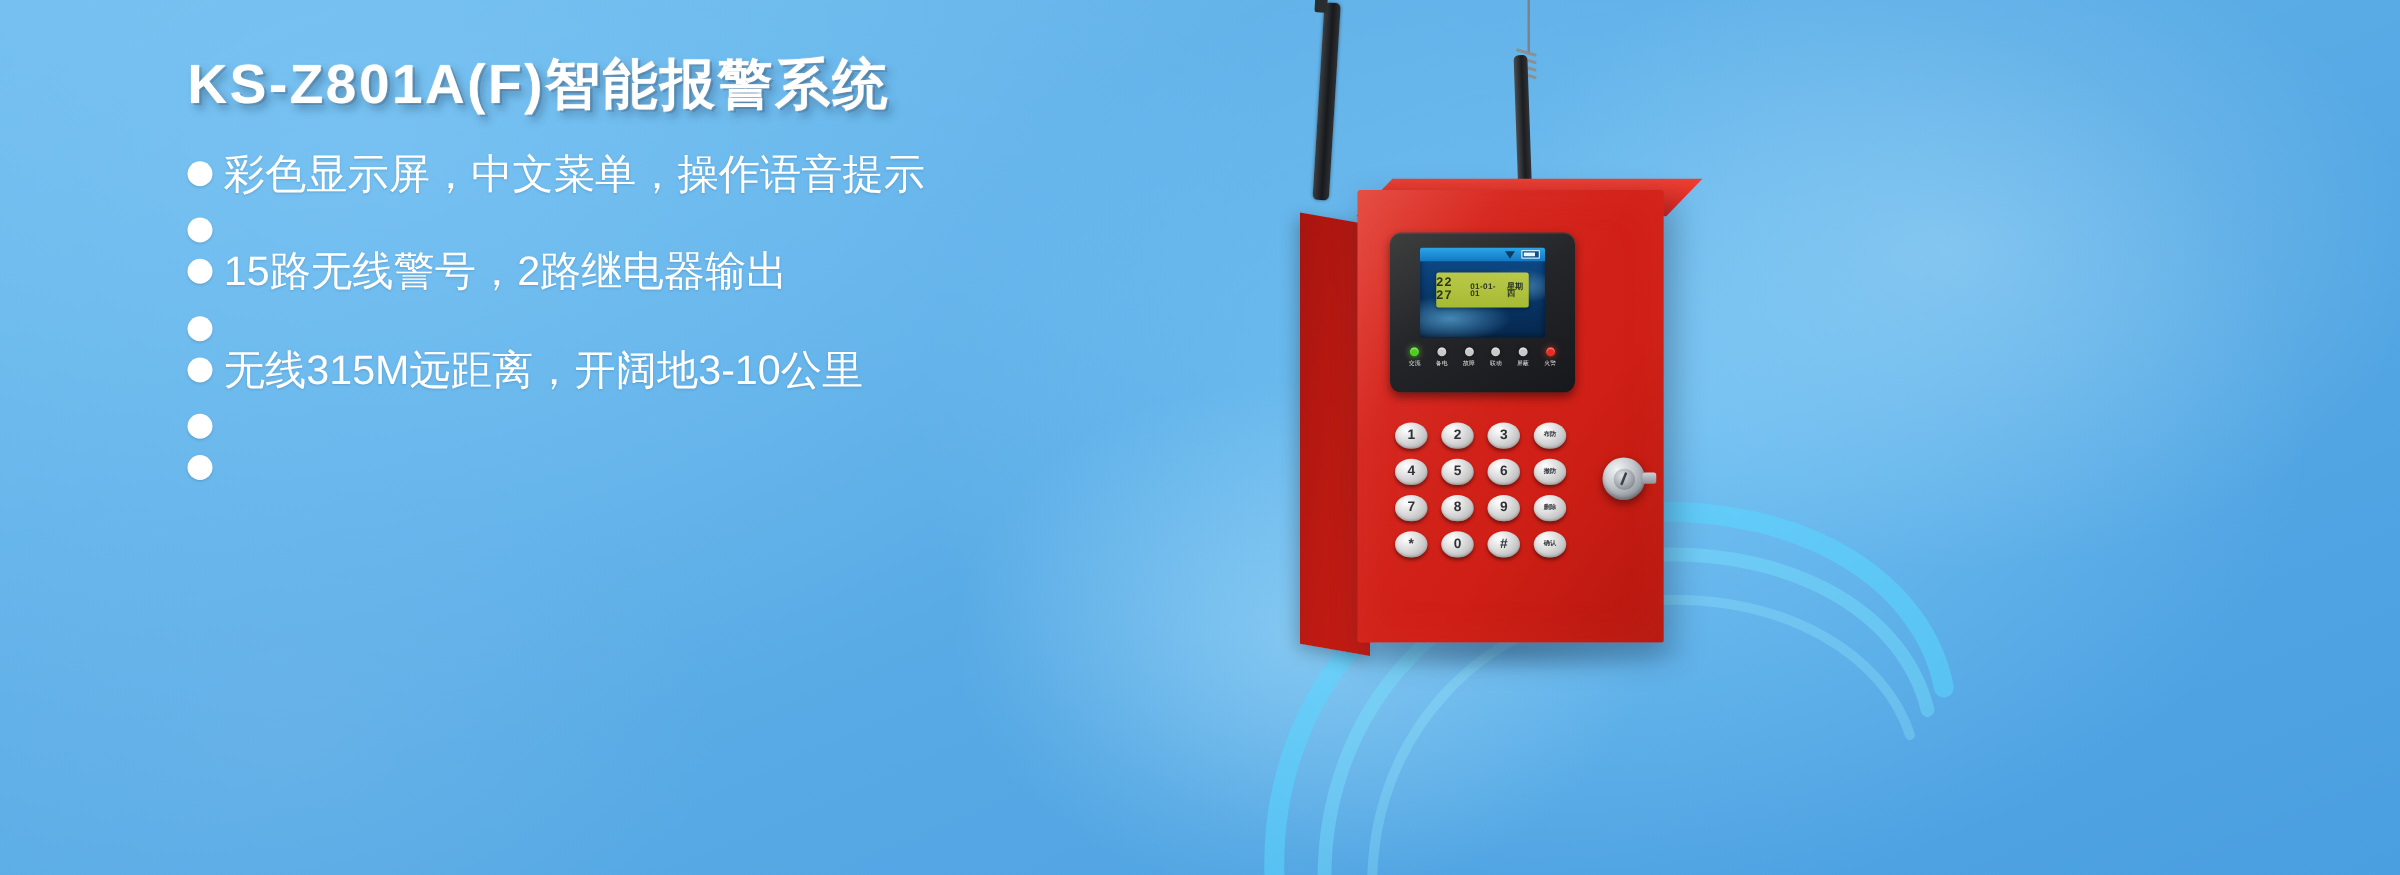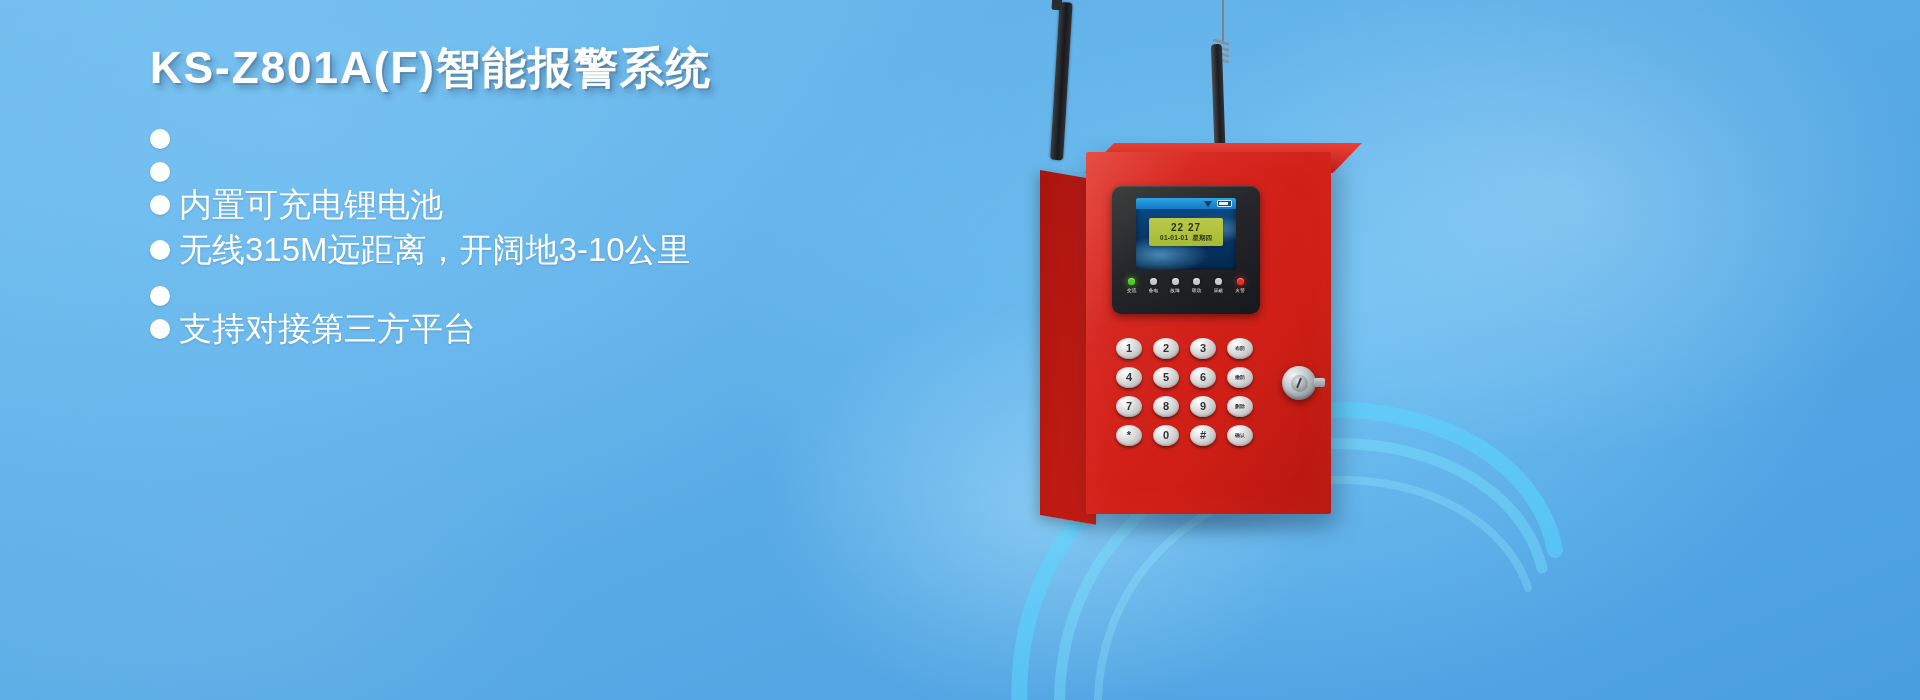--- a/index.html
+++ b/index.html
@@ -130,21 +130,21 @@
   .lcd-wave{
     position:absolute; left:0; right:0; top:11px; bottom:0;
     background:
       radial-gradient(ellipse 70px 26px at 24px 46px, rgba(120,210,255,.55) 0%, rgba(60,150,220,0) 70%),
       radial-gradient(ellipse 52px 20px at 76px 20px, rgba(160,225,255,.45) 0%, rgba(60,150,220,0) 70%);
   }
   .lcd-panel{
     position:absolute; left:13px; top:20px; width:74px; height:28px;
     background:linear-gradient(180deg,#b9c94a,#a7ba33);
     border-radius:2px; box-shadow:0 1px 3px rgba(0,0,0,.35);
-    display:flex; flex-direction:column; align-items:center; justify-content:center;
+    display:flex; flex-direction:row; align-items:center; justify-content:center;
     line-height:1;
   }
   .lcd-time{ font-size:10px; font-weight:700; color:#27331a; letter-spacing:1px; }
   .lcd-date-row{ display:flex; align-items:baseline; gap:4px; margin-top:2px; }
   .lcd-date{ font-size:6.5px; font-weight:700; color:#2a3520; letter-spacing:.3px; }
   .lcd-day{ font-size:6.5px; font-weight:700; color:#2a3520; }
 
   
   .leds{
     position:absolute; left:15px; top:92px; width:118px;
@@ -215,38 +215,41 @@
       <path d="M118 420 C 112 288, 208 186, 346 180 C 452 176, 528 226, 548 288" stroke="rgba(150,240,255,.28)" stroke-width="8" fill="none" stroke-linecap="round"></path>
     </svg>
   </div>
 
   <div class="copy">
     <h1 class="headline">KS-Z801A(F)智能报警系统</h1>
 
     <ul class="features">
       <li class="feature">
         <span class="bullet"></span>
-      </li>
-      <li class="feature">
-        <span class="bullet"></span>
-      </li>
-      <li class="feature">
-        <span class="bullet"></span>
-        <span class="ftext">内置可充电锂电池</span>
+        <span class="ftext">彩色显示屏，中文菜单，操作语音提示</span>
+      </li>
+      <li class="feature">
+        <span class="bullet"></span>
+      </li>
+      <li class="feature">
+        <span class="bullet"></span>
+        <span class="ftext">15路无线警号，2路继电器输出</span>
+      </li>
+      <li class="feature">
+        <span class="bullet"></span>
       </li>
       <li class="feature">
         <span class="bullet"></span>
         <span class="ftext">无线315M远距离，开阔地3-10公里</span>
       </li>
       <li class="feature">
         <span class="bullet"></span>
       </li>
       <li class="feature">
         <span class="bullet"></span>
-        <span class="ftext">支持对接第三方平台</span>
       </li>
     </ul>
   </div>
 
   <div class="device">
 
     <div class="dev-shadow"></div>
 
     <div class="ant ant-left"></div>
     <div class="ant-left-tip"></div>

